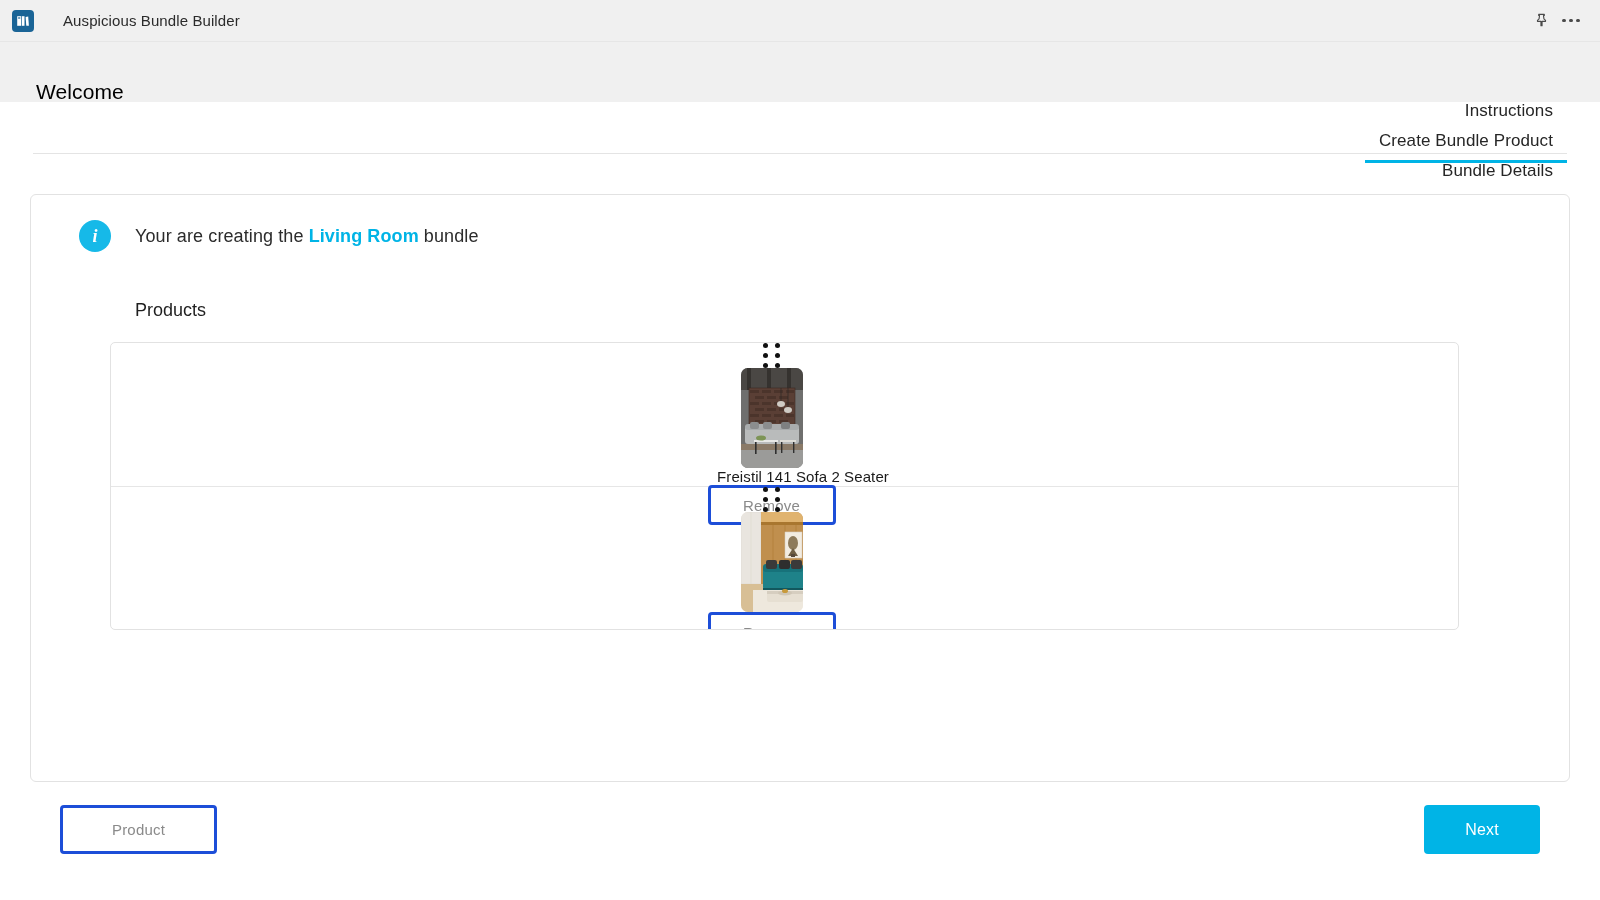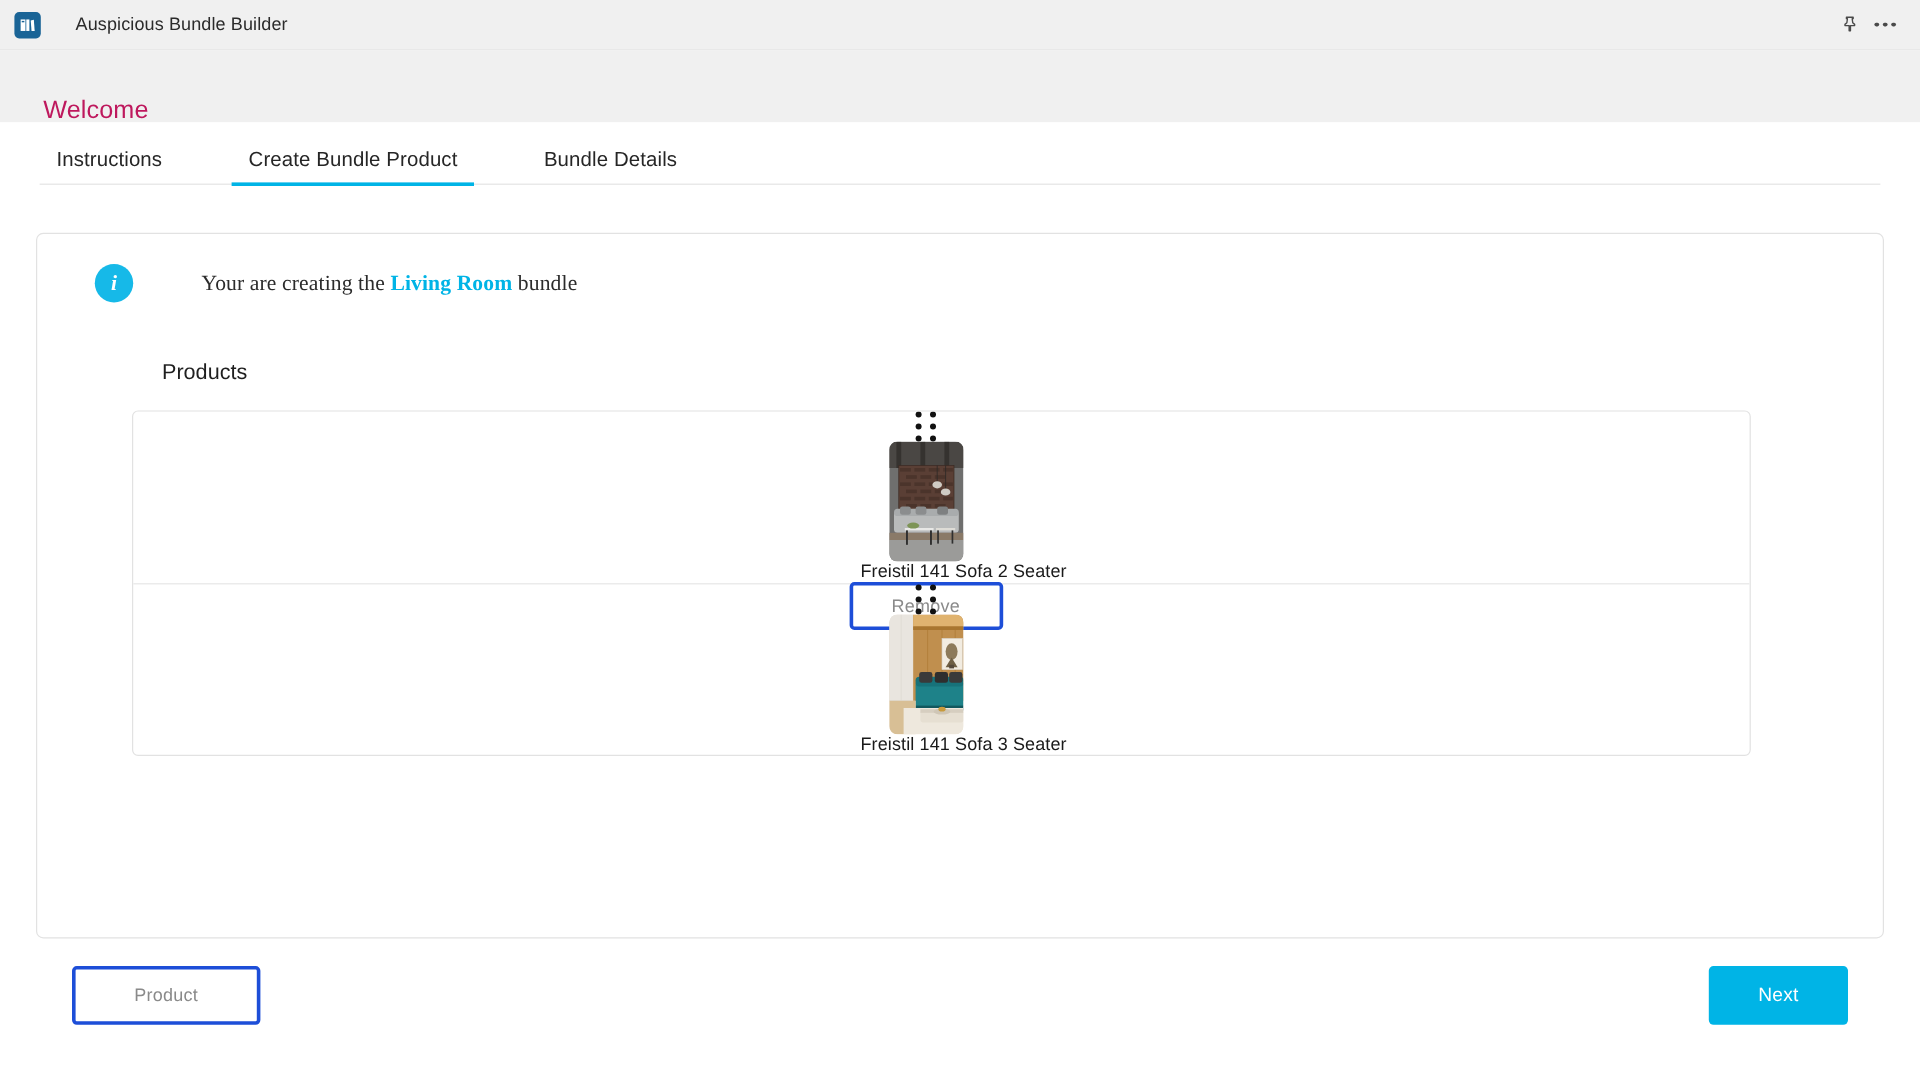--- a/index.html
+++ b/index.html
@@ -70,33 +70,34 @@
   .welcome-bar {
     height: 60px;
     background: #f0f0f0;
     display: flex;
     align-items: center;
     padding: 0 36px;
   }
   .welcome-title {
     font-size: 21px;
     font-weight: 400;
-    color: #be185d;
+    color: #000000;
     letter-spacing: 0.1px;
     margin-top: 40px;
   }
 
   
   .tabs {
     height: 52px;
     background: #ffffff;
     display: flex;
     align-items: flex-end;
     padding: 0 33px;
     position: relative;
+    flex-direction: column;
   }
   .tabs::after {
     content: "";
     position: absolute;
     left: 33px;
     right: 33px;
     bottom: 0;
     height: 1px;
     background: #e4e4e4;
   }
@@ -151,25 +152,24 @@
     display: flex;
     align-items: center;
     justify-content: center;
     font-size: 18px;
     font-weight: 700;
     font-style: italic;
     font-family: "Liberation Serif", serif;
     flex: 0 0 auto;
   }
   .info-text {
-    margin-left: 57px;
+    margin-left: 24px;
     font-size: 18px;
     color: #2c2c2c;
     letter-spacing: 0.1px;
-    font-family: Liberation Serif, serif;
   }
   .info-text .hl {
     color: #00b4e6;
     font-weight: 700;
   }
 
   .products-heading {
     font-size: 18px;
     font-weight: 400;
     color: #1f1f1f;
@@ -439,21 +439,20 @@
             <rect x="50" y="48" width="11" height="9" rx="2" fill="#3a3a3a"></rect>
             <rect x="22" y="76" width="40" height="4" fill="#12585e"></rect>
             <rect x="0" y="72" width="22" height="28" fill="#d8bf95"></rect>
             <rect x="12" y="78" width="50" height="22" fill="#eee8dd"></rect>
             <rect x="26" y="80" width="36" height="10" rx="2" fill="#e6dfd2"></rect>
             <rect x="26" y="79" width="36" height="3" fill="#d6cec0"></rect>
             <ellipse cx="44" cy="81" rx="7" ry="2.5" fill="#cfc6b6"></ellipse>
             <ellipse cx="44" cy="79" rx="3" ry="2" fill="#c89a3c"></ellipse>
           </svg>
         </span>
-        <span class="product-name">Freistil 141 Sofa 3 Seater</span>
         <button class="btn btn-outline btn-remove">Remove</button>
       </div>
 
 
     </div>
   </div>
 
   <div class="footer">
     <button class="btn btn-outline btn-previous">Product</button>
     <button class="btn btn-primary btn-next">Next</button>

